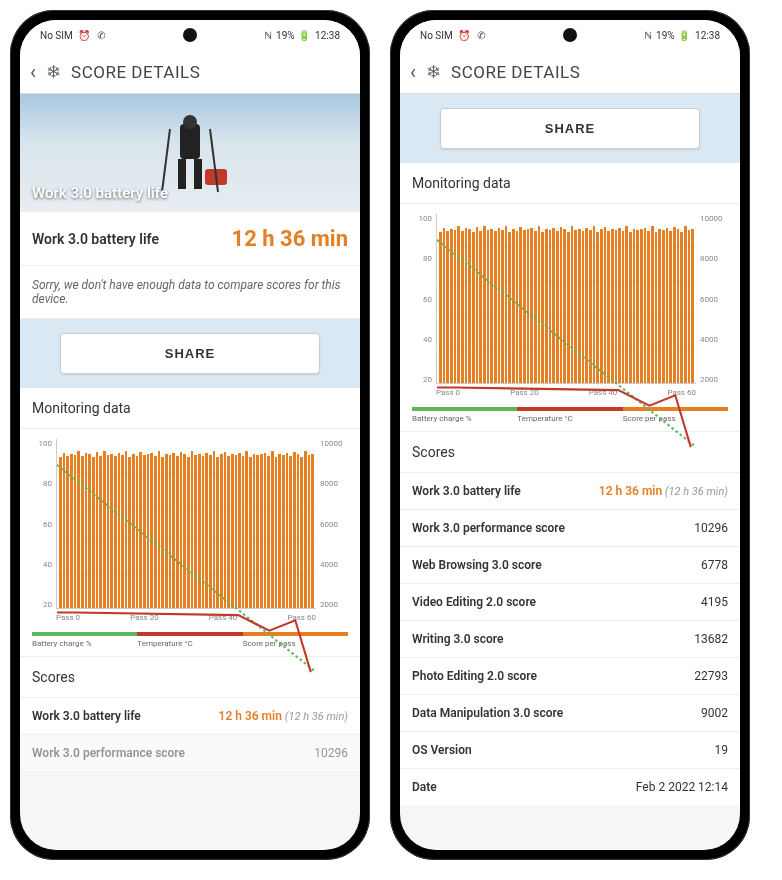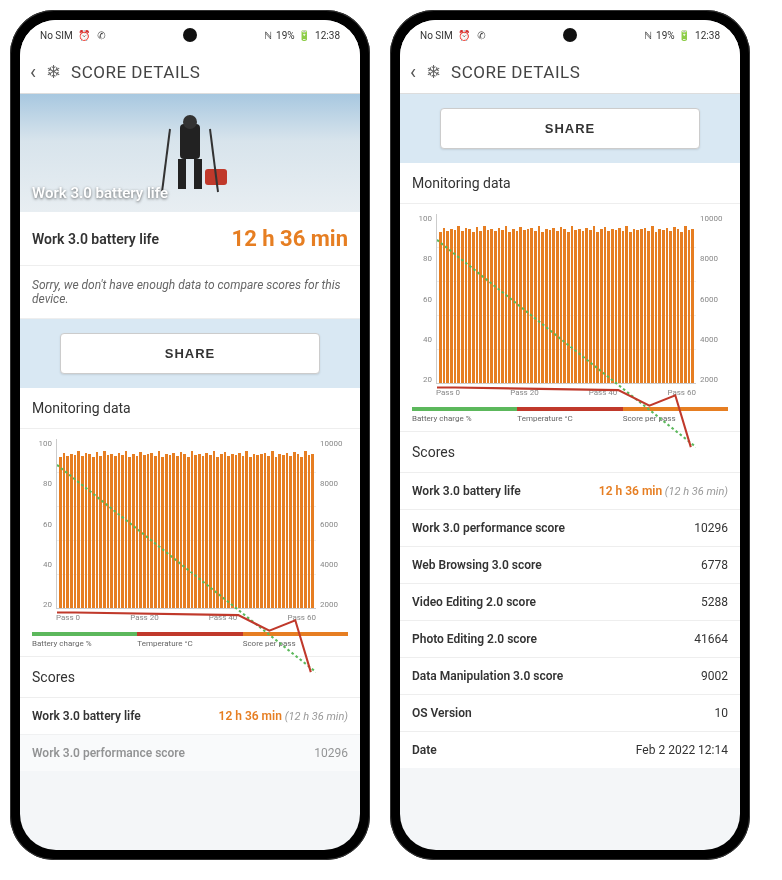--- a/index.html
+++ b/index.html
@@ -530,33 +530,37 @@
           <div class="score-row">
             <span class="label">Work 3.0 performance score</span>
             <span class="value">10296</span>
           </div>
           <div class="score-row">
             <span class="label">Web Browsing 3.0 score</span>
             <span class="value">6778</span>
           </div>
           <div class="score-row">
             <span class="label">Video Editing 2.0 score</span>
-            <span class="value">5288</span>
+            <span class="value">4195</span>
+          </div>
+          <div class="score-row">
+            <span class="label">Writing 3.0 score</span>
+            <span class="value">13682</span>
           </div>
           <div class="score-row">
             <span class="label">Photo Editing 2.0 score</span>
-            <span class="value">41664</span>
+            <span class="value">22793</span>
           </div>
           <div class="score-row">
             <span class="label">Data Manipulation 3.0 score</span>
             <span class="value">9002</span>
           </div>
           <div class="score-row">
             <span class="label">OS Version</span>
-            <span class="value">10</span>
+            <span class="value">19</span>
           </div>
           <div class="score-row">
             <span class="label">Date</span>
             <span class="value">Feb 2 2022 12:14</span>
           </div>
         </div>
     </div>
   </div>
 </div>
 

